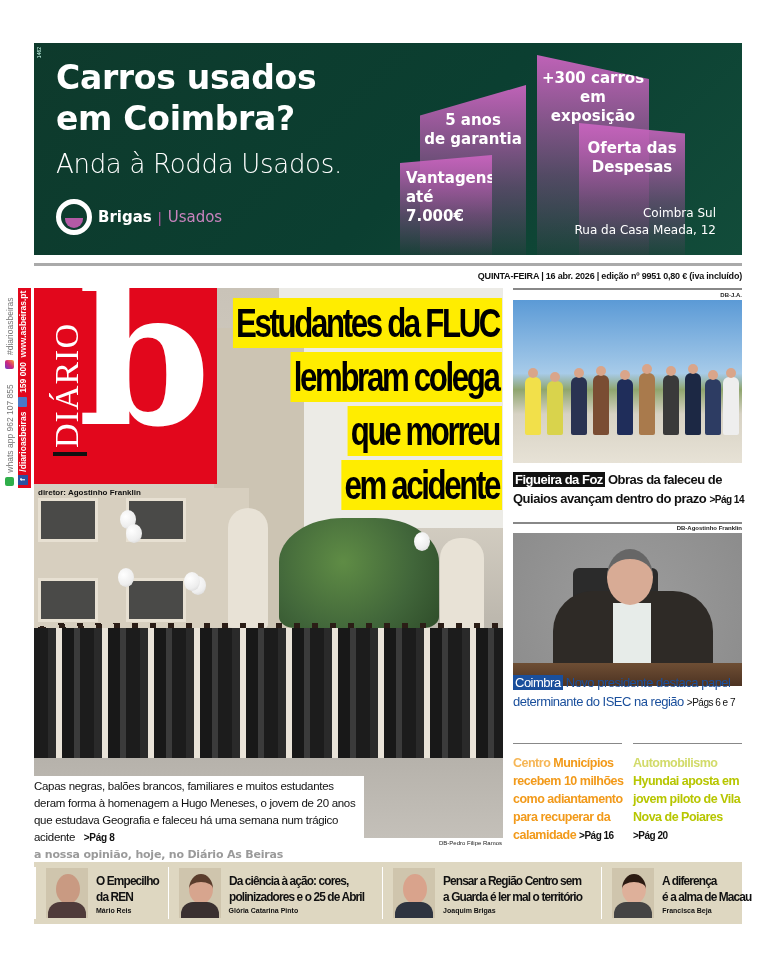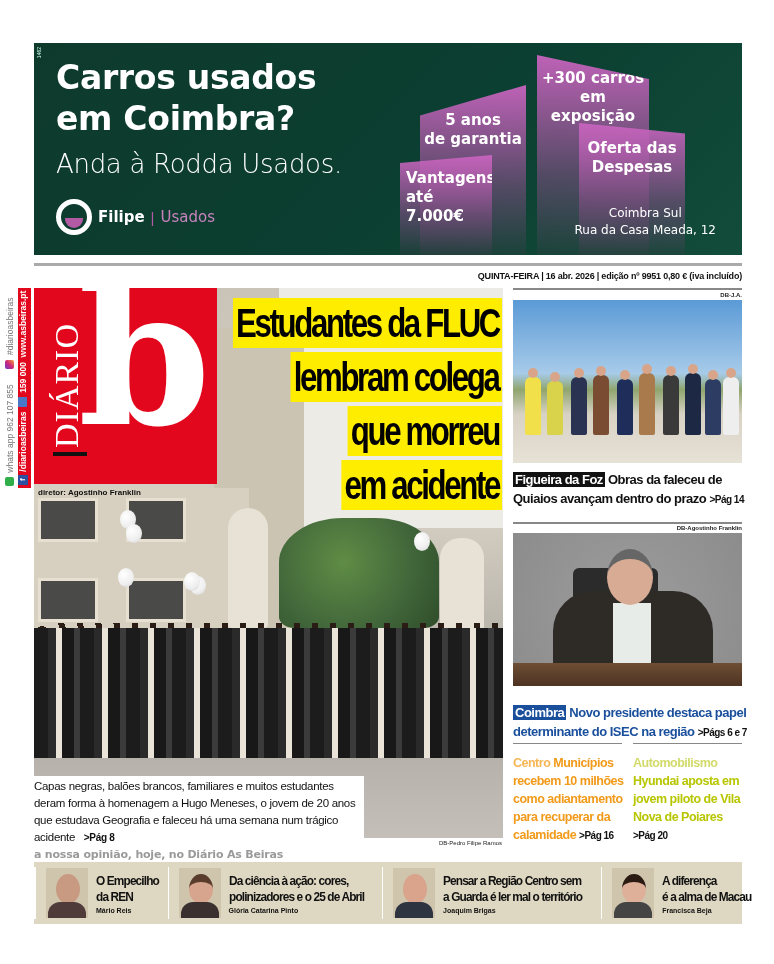--- a/index.html
+++ b/index.html
@@ -14,21 +14,21 @@
   .ad .logo .ring { width: 36px; height: 36px; border-radius: 50%; border: 5px solid #fff; position: relative; overflow: hidden; }
   .ad .logo .ring::after { content: ""; position: absolute; left: 4px; right: 4px; bottom: 2px; height: 10px; background: #b35aa5; border-radius: 0 0 14px 14px; }
   .ad .logo .brand { color: #fff; font-weight: bold; font-size: 15px; font-family: "DejaVu Sans", sans-serif; }
   .ad .logo .sep { color: #b35aa5; font-size: 15px; }
   .ad .logo .sub { color: #c883bd; font-size: 15px; font-family: "DejaVu Sans", sans-serif; }
   .panel { position: absolute; color: #fff; font-family: "DejaVu Sans", sans-serif; font-weight: bold; text-align: center; background: linear-gradient(180deg, rgba(200,100,190,0.95) 0%, rgba(140,80,140,0.55) 60%, rgba(60,60,70,0.25) 100%); }
   .p1 { left: 386px; top: 42px; width: 106px; height: 170px; clip-path: polygon(0 18%, 100% 0, 100% 100%, 0 100%); padding-top: 26px; font-size: 15px; line-height: 19px; }
   .p2 { left: 503px; top: 12px; width: 112px; height: 200px; clip-path: polygon(0 0, 100% 12%, 100% 100%, 0 100%); padding-top: 14px; font-size: 15px; line-height: 19px; }
   .p3 { left: 366px; top: 112px; width: 92px; height: 100px; clip-path: polygon(0 8%, 100% 0, 100% 100%, 0 100%); padding-top: 14px; font-size: 15px; line-height: 19px; text-align: left; padding-left: 6px; }
   .p4 { left: 545px; top: 80px; width: 106px; height: 132px; clip-path: polygon(0 0, 100% 8%, 100% 100%, 0 100%); padding-top: 16px; font-size: 15px; line-height: 19px; }
-  .ad .addr { position: absolute; right: 26px; top: 162px; color: #fff; font-size: 12px; line-height: 17px; text-align: center; font-family: "DejaVu Sans", sans-serif; }
+  .ad .addr { position: absolute; right: 26px; top: 162px; color: #fff; font-size: 12px; line-height: 17px; text-align: right; font-family: "DejaVu Sans", sans-serif; }
 
   .rule-top { position: absolute; left: 34px; top: 263px; width: 708px; height: 3px; background: #aaa; }
   .dateline { position: absolute; right: 32px; top: 271px; font-size: 9px; font-weight: bold; color: #111; font-family: "Liberation Sans", sans-serif; letter-spacing: -0.2px; margin-left: 8px; }
 
   
   .side { position: absolute; left: 3px; top: 288px; width: 28px; height: 200px; }
   .side .line1 { position: absolute; left: 2px; top: 0; height: 200px; width: 12px; writing-mode: vertical-rl; transform: rotate(180deg); font-size: 8.5px; color: #777; white-space: nowrap; text-align: left; }
   .side .line2 { position: absolute; left: 15px; top: 0; height: 200px; width: 13px; background: #e2071c; writing-mode: vertical-rl; transform: rotate(180deg); font-size: 8.5px; color: #fff; font-weight: bold; white-space: nowrap; padding-top: 2px; }
   .side .ig { display: inline-block; width: 9px; height: 9px; background: linear-gradient(45deg,#f9a23a,#d0287a,#6c3ac8); border-radius: 2px; margin: 3px 0; }
   .side .wa { display: inline-block; width: 9px; height: 9px; background: #2fae4a; border-radius: 2px; margin: 2px 0; }
@@ -73,21 +73,21 @@
   .tag-black { background: #111; color: #fff; padding: 0 2px; }
   .pg { font-size: 10px; }
 
   .photo-isec { position: absolute; left: 513px; top: 533px; width: 229px; height: 153px; overflow: hidden; background: radial-gradient(circle, #9d9d9d 0%, #8c8c8c 100%); }
   .isec-chair { position: absolute; left: 60px; top: 35px; width: 85px; height: 90px; background: #2b2b2b; border-radius: 6px; }
   .isec-body { position: absolute; left: 40px; top: 58px; width: 160px; height: 90px; background: #2e2a26; border-radius: 40px 40px 0 0; }
   .isec-shirt { position: absolute; left: 100px; top: 70px; width: 38px; height: 80px; background: #e7ece9; }
   .isec-head { position: absolute; left: 94px; top: 16px; width: 46px; height: 56px; background: #d8ab95; border-radius: 50%; border-top: 10px solid #666; }
   .isec-desk { position: absolute; left: 0; top: 130px; width: 229px; height: 23px; background: linear-gradient(180deg, #6e4e34 0%, #4d3322 100%); }
 
-  .isec-text { position: absolute; left: 513px; top: 703px; width: 240px; font-size: 13px; line-height: 19px; font-weight: bold; color: #1a4f9c; letter-spacing: -0.5px; }
+  .isec-text { position: absolute; left: 513px; top: 673px; width: 240px; font-size: 13px; line-height: 19px; font-weight: normal; color: #1a4f9c; letter-spacing: -0.5px; }
   .tag-blue { background: #1a4f9c; color: #fff; padding: 0 2px; }
   .isec-text .pg { color: #111; }
 
   .small-story { position: absolute; top: 754px; width: 112px; font-size: 12.5px; line-height: 18px; font-weight: bold; letter-spacing: -0.5px; }
   .centro { left: 513px; color: #f29a1a; }
   .centro .kick { color: #f6b656; }
   .auto { left: 633px; color: #b7c600; }
   .auto .kick { color: #d2db6a; }
   .small-story .pg { color: #111; }
 
@@ -106,21 +106,21 @@
 
 <div class="ad">
   <div class="tiny">1462</div>
   <div class="h1">
     <div>Carros usados</div>
     <div>em Coimbra?</div>
   </div>
   <div class="h2">Anda à Rodda Usados.</div>
   <div class="logo">
     <span class="ring"></span>
-    <span class="brand">Filipe</span>
+    <span class="brand">Brigas</span>
     <span class="sep">|</span>
     <span class="sub">Usados</span>
   </div>
   <div class="panel p1">5 anos<br>de garantia</div>
   <div class="panel p2">+300 carros<br>em exposição</div>
   <div class="panel p3">Vantagens<br>até 7.000€</div>
   <div class="panel p4">Oferta das<br>Despesas</div>
   <div class="addr">
     <div>Coimbra Sul</div>
     <div>Rua da Casa Meada, 12</div>

